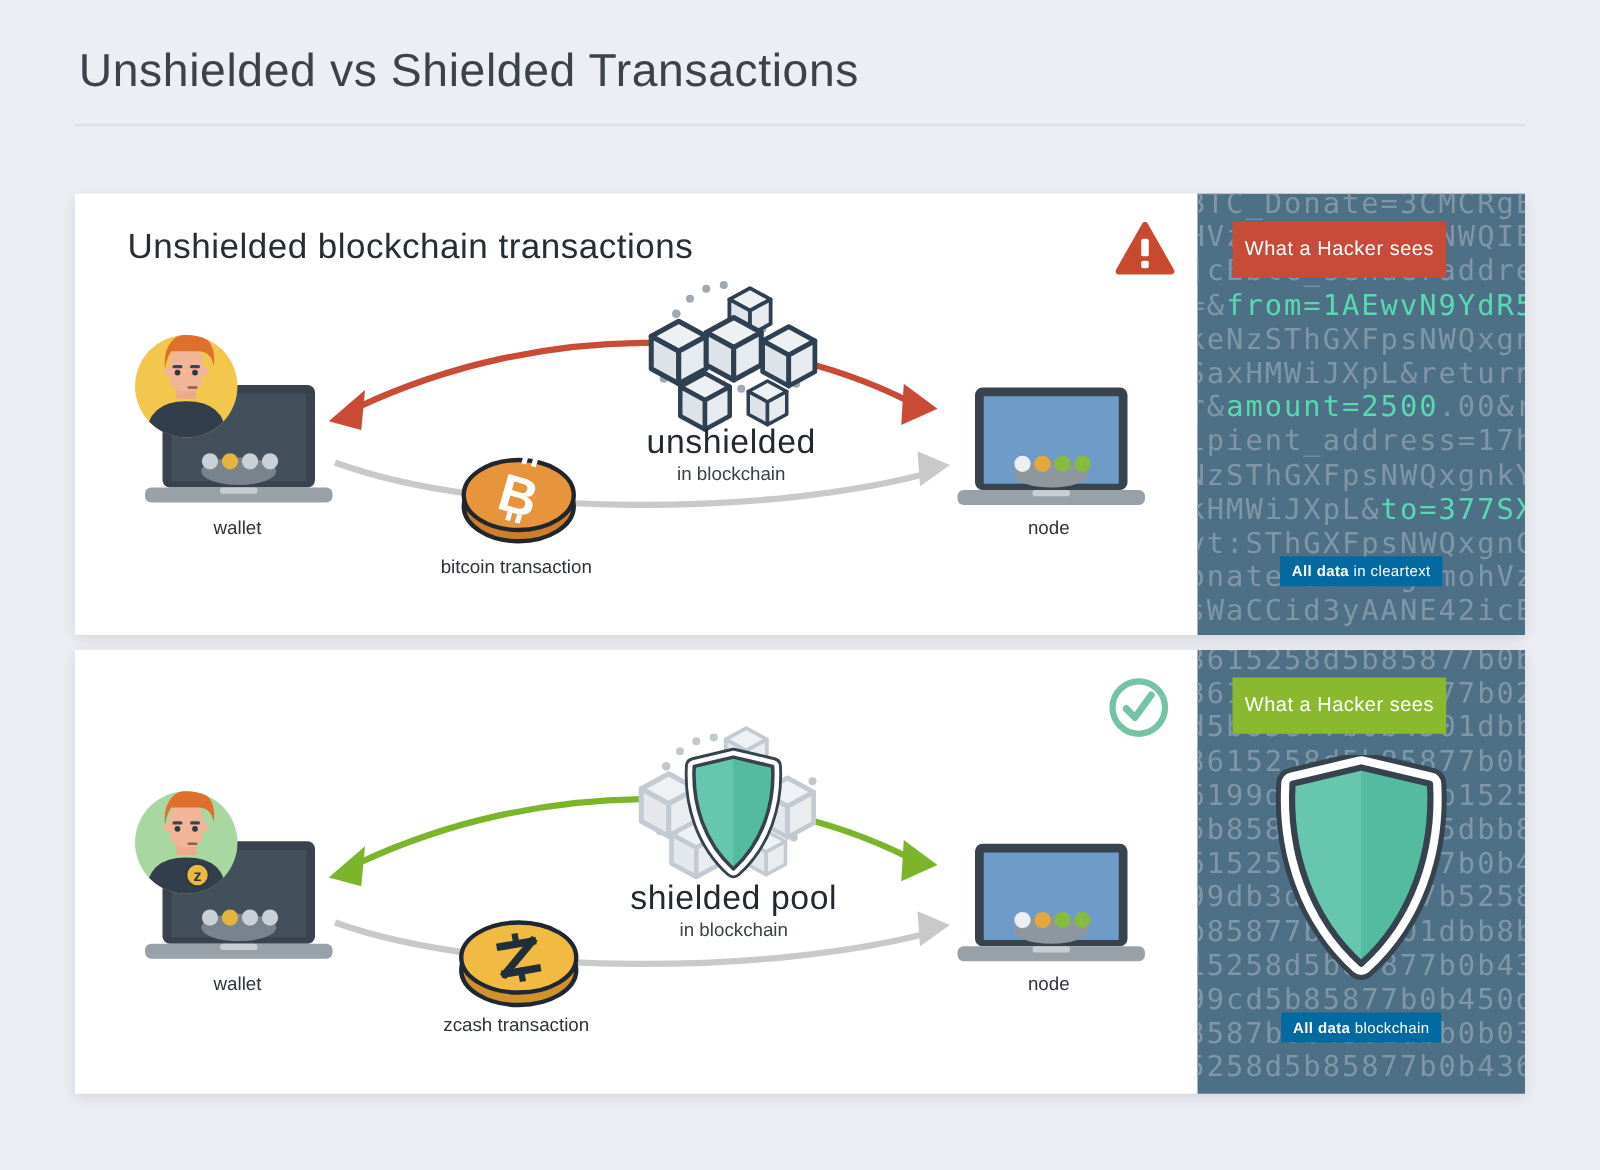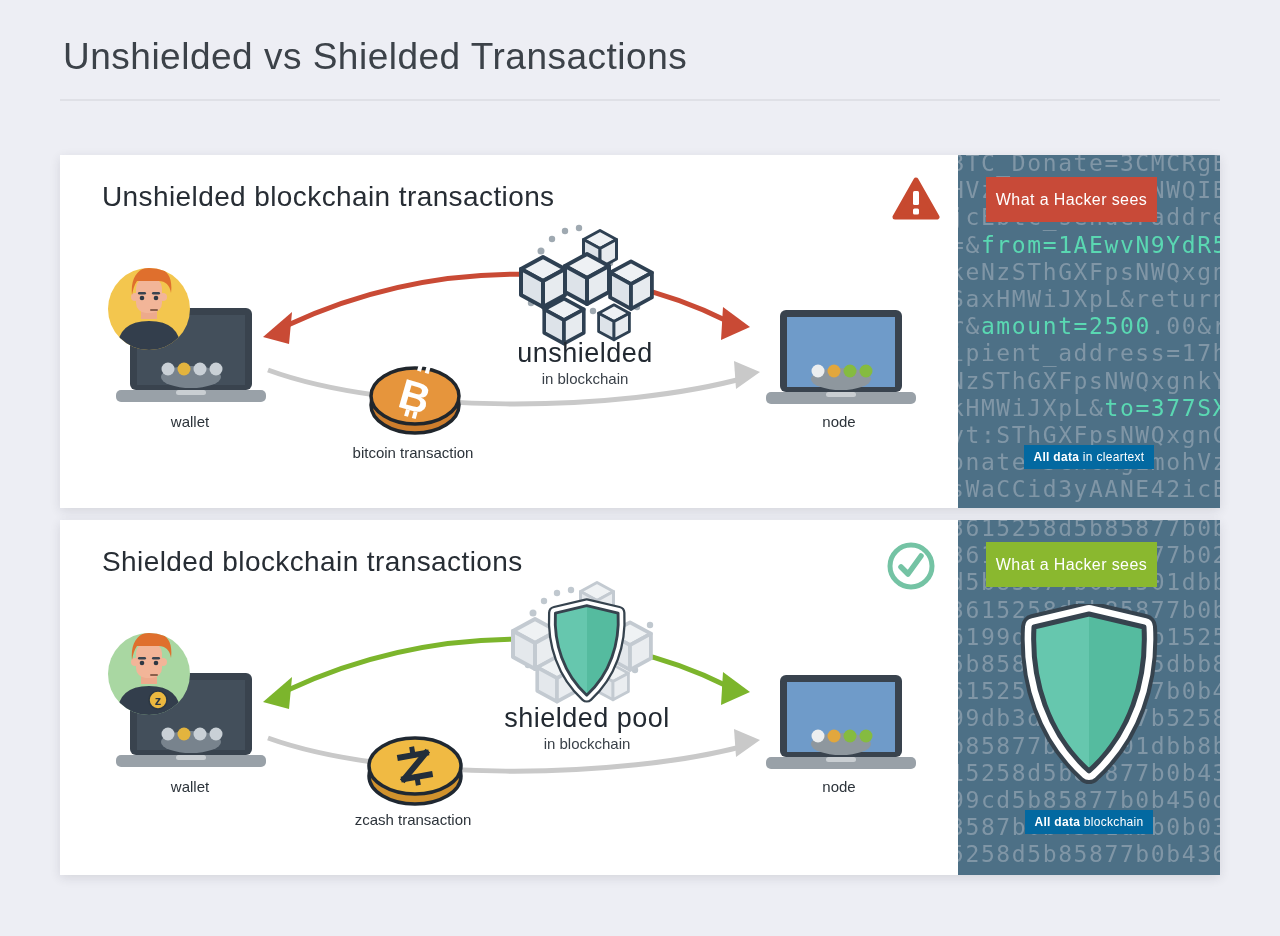--- a/index.html
+++ b/index.html
@@ -157,21 +157,20 @@
     <div class="hacker">
       <div class="hlines"><div>BTC_Donate=3CMCRgE</div><div>HVzKqSThGXFpsNWQIE</div><div>jcEbtc_senderaddre</div><div>=&amp;<span class="hl">from=1AEwvN9YdR5</span></div><div>keNzSThGXFpsNWQxgn</div><div>SaxHMWiJXpL&amp;return</div><div>r&amp;<span class="hl">amount=2500</span>.00&amp;r</div><div>ipient_address=17h</div><div>NzSThGXFpsNWQxgnkY</div><div>kHMWiJXpL&amp;<span class="hl">to=377SX</span></div><div>yt:SThGXFpsNWQxgnC</div><div>onate=3ChcKgEmohVz</div><div>sWaCCid3yAANE42icE</div></div>
       <button class="hacker-btn btn-red">What a Hacker sees</button>
       <div class="hacker-caption">
         <span class="cap-box"><b>All data</b><span> in cleartext</span></span>
       </div>
     </div>
   </div>
 
   <div class="card card-2">
-    <div class="card-heading">Shielded blockchain transactions</div>
     <div class="status-icon check-pos">
       <svg width="50" height="50" viewBox="0 0 50 50">
         <circle cx="25" cy="25" r="21" fill="#fff" stroke="#74c3a4" stroke-width="5"></circle>
         <path d="M15 26 L22 33 L35 15" fill="none" stroke="#74c3a4" stroke-width="5.5" stroke-linecap="round" stroke-linejoin="round"></path>
       </svg>
     </div>
 
     <svg class="illus" viewBox="0 0 898 355">
       <defs>
         <g id="s-cube">

